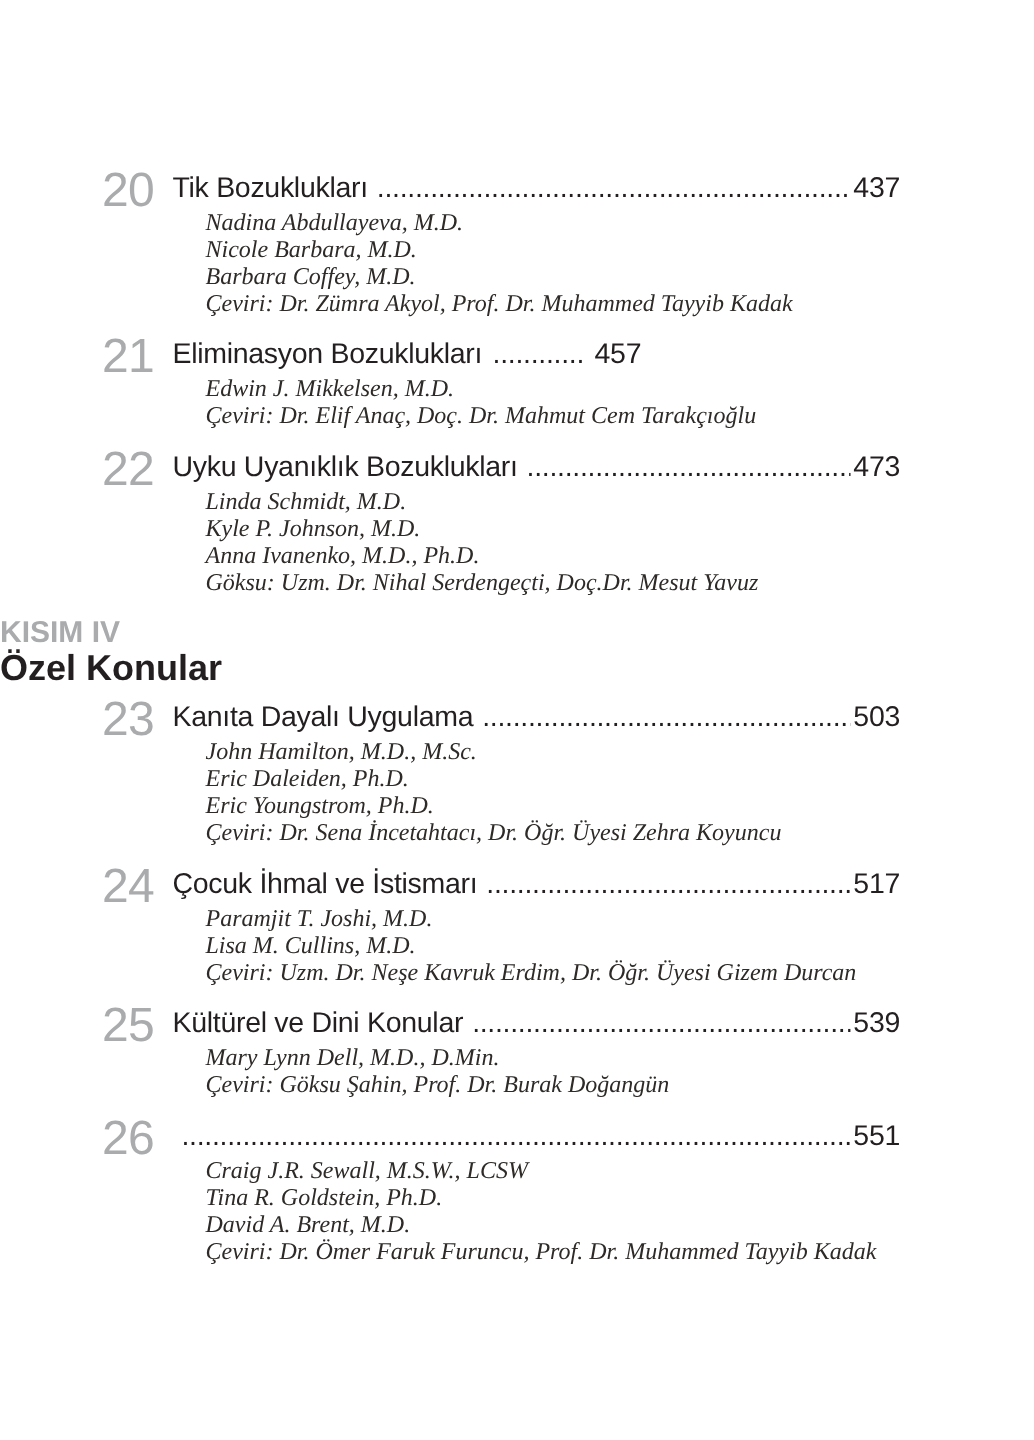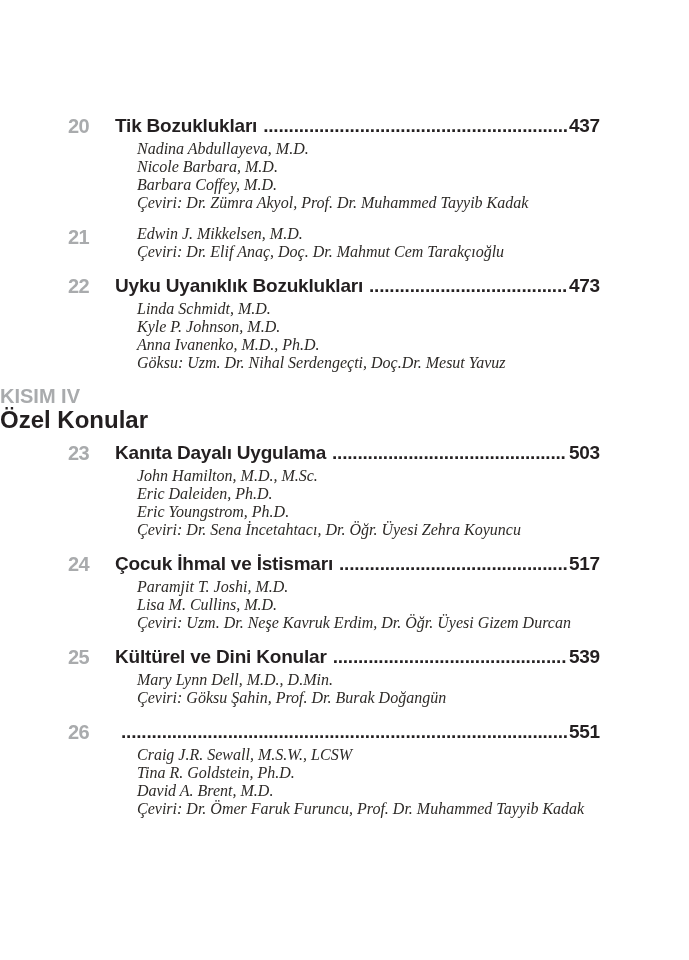--- a/index.html
+++ b/index.html
@@ -16,36 +16,35 @@
   }
   .page {
     width: 689px; height: 960px;
     padding: 114px 89px 0 68px;
     background: #ffffff;
     overflow: hidden;
   }
   .entry { display: flex; margin-bottom: 13px; }
   .num {
     flex: 0 0 47px;
-    font-size: 20px;
-    font-weight: bold;
+    font-size: 32px;
+    font-weight: normal;
     color: var(--num-gray);
     line-height: 24px;
     letter-spacing: -0.5px;
   }
   .entry-body { flex: 1 1 auto; min-width: 0; }
   .title-row {
     display: flex;
     align-items: center;
     font-size: 19px;
     line-height: 24px;
     color: var(--ink);
     margin-bottom: 2px;
     letter-spacing: -0.2px;
-    font-weight: bold;
   }
   .title { white-space: nowrap; }
   .leader {
     flex: 1 1 auto;
     overflow: hidden;
     white-space: nowrap;
     margin: 0 2px 0 6px;
     color: var(--ink);
   }
   .leader::before {
@@ -88,20 +87,25 @@
             <div>Nadina Abdullayeva, M.D.</div>
             <div>Nicole Barbara, M.D.</div>
             <div>Barbara Coffey, M.D.</div>
             <div>Çeviri: Dr. Zümra Akyol, Prof. Dr. Muhammed Tayyib Kadak</div>
           </div>
         </div>
       </div>
       <div class="entry">
         <div class="num">21</div>
         <div class="entry-body">
+          <div class="title-row">
+            <span class="title">Eliminasyon Bozuklukları</span>
+            <span class="leader short"></span>
+            <span class="pagenum">457</span>
+          </div>
           <div class="authors">
             <div>Edwin J. Mikkelsen, M.D.</div>
             <div>Çeviri: Dr. Elif Anaç, Doç. Dr. Mahmut Cem Tarakçıoğlu</div>
           </div>
         </div>
       </div>
       <div class="entry">
         <div class="num">22</div>
         <div class="entry-body">
           <div class="title-row">

